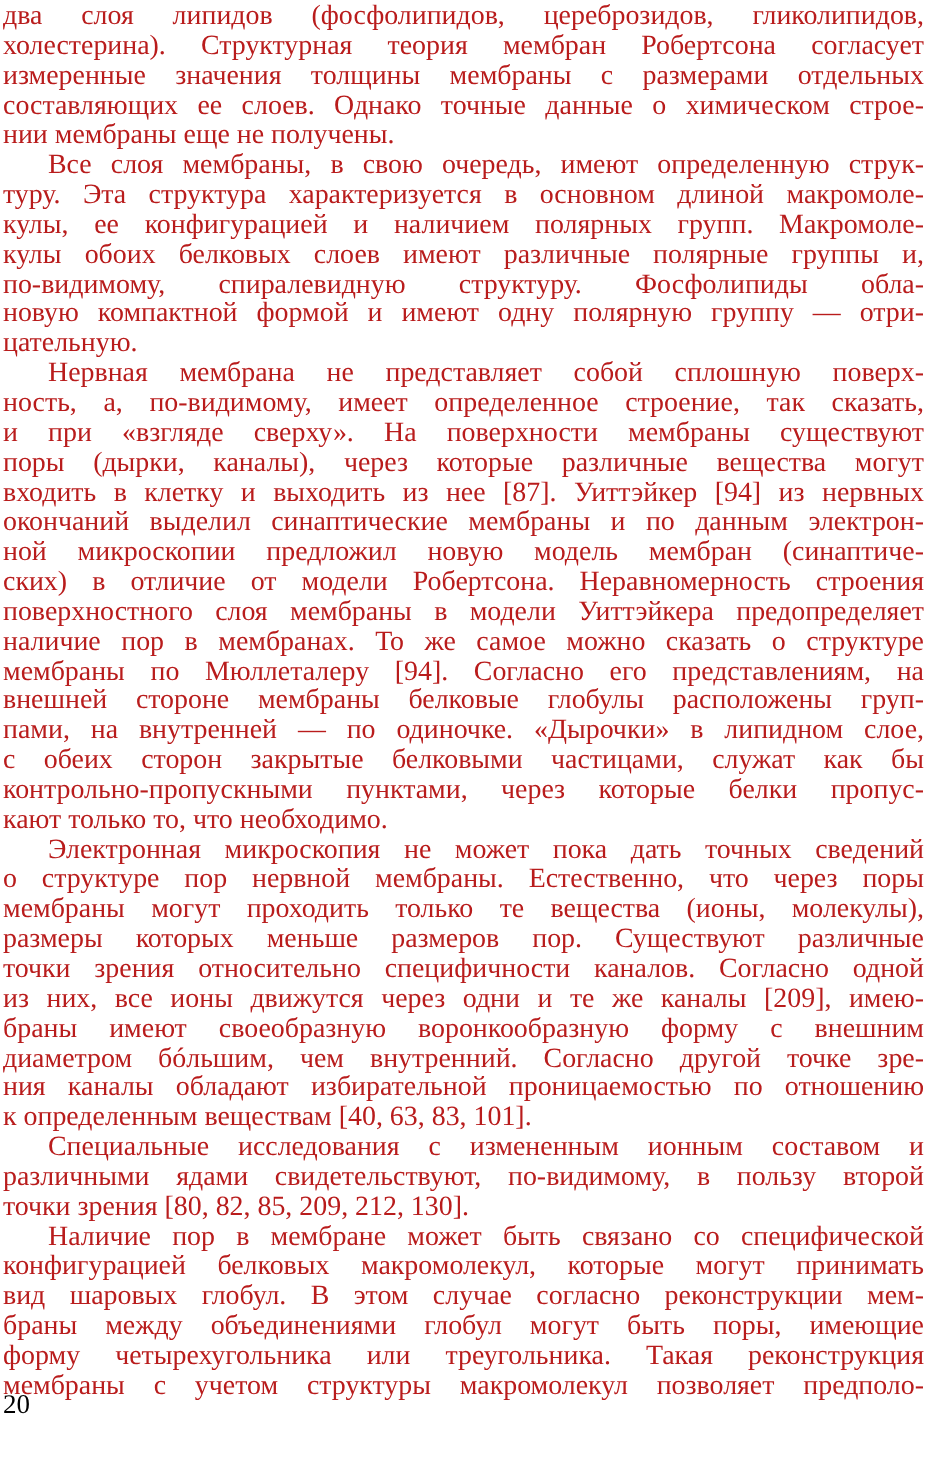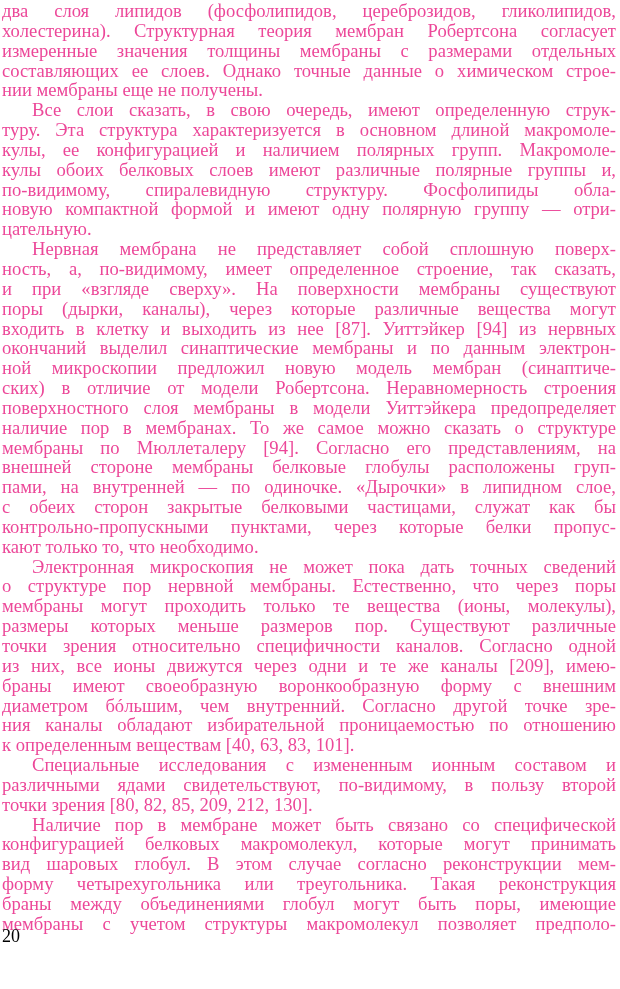--- a/index.html
+++ b/index.html
@@ -14,21 +14,21 @@
     position: relative;
   }
   .page {
     position: absolute;
     left: 2px;
     top: 1px;
     width: 614px;
     font-family: "Liberation Serif", "DejaVu Serif", serif;
     font-size: 18.6px;
     line-height: 19.85px;
-    color: #ec4899;
+    color: #b91c1c;
   }
   .line {
     display: block;
     white-space: nowrap;
     text-align: justify;
     text-align-last: justify;
     height: 19.85px;
   }
   .line.last {
     text-align-last: left;
@@ -56,21 +56,21 @@
 
   <div class="para">
     <span class="line">два слоя липидов (фосфолипидов, цереброзидов, гликолипидов,</span>
     <span class="line">холестерина). Структурная теория мембран Робертсона согласует</span>
     <span class="line">измеренные значения толщины мембраны с размерами отдельных</span>
     <span class="line">составляющих ее слоев. Однако точные данные о химическом строе-</span>
     <span class="line last">нии мембраны еще не получены.</span>
   </div>
 
   <div class="para">
-    <span class="line indent">Все слои сказать, в свою очередь, имеют определенную струк-</span>
+    <span class="line indent">Все слоя мембраны, в свою очередь, имеют определенную струк-</span>
     <span class="line">туру. Эта структура характеризуется в основном длиной макромоле-</span>
     <span class="line">кулы, ее конфигурацией и наличием полярных групп. Макромоле-</span>
     <span class="line">кулы обоих белковых слоев имеют различные полярные группы и,</span>
     <span class="line">по-видимому, спиралевидную структуру. Фосфолипиды обла-</span>
     <span class="line">новую компактной формой и имеют одну полярную группу — отри-</span>
     <span class="line last">цательную.</span>
   </div>
 
   <div class="para">
     <span class="line indent">Нервная мембрана не представляет собой сплошную поверх-</span>
@@ -107,19 +107,19 @@
   <div class="para">
     <span class="line indent">Специальные исследования с измененным ионным составом и</span>
     <span class="line">различными ядами свидетельствуют, по-видимому, в пользу второй</span>
     <span class="line last">точки зрения [80, 82, 85, 209, 212, 130].</span>
   </div>
 
   <div class="para">
     <span class="line indent">Наличие пор в мембране может быть связано со специфической</span>
     <span class="line">конфигурацией белковых макромолекул, которые могут принимать</span>
     <span class="line">вид шаровых глобул. В этом случае согласно реконструкции мем-</span>
+    <span class="line">браны между объединениями глобул могут быть поры, имеющие</span>
     <span class="line">форму четырехугольника или треугольника. Такая реконструкция</span>
-    <span class="line">браны между объединениями глобул могут быть поры, имеющие</span>
     <span class="line">мембраны с учетом структуры макромолекул позволяет предполо-</span>
   </div>
 </div>
 
 <div class="page-number">20</div>
 
 </body></html>

